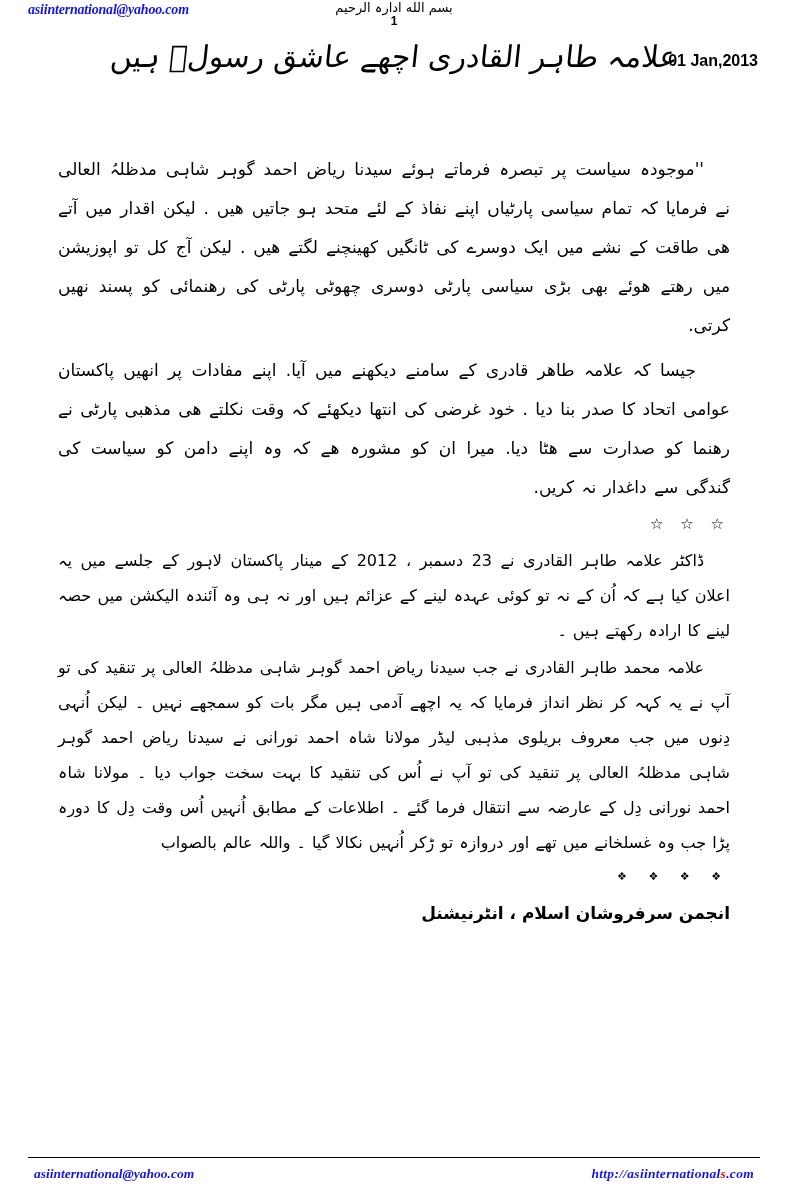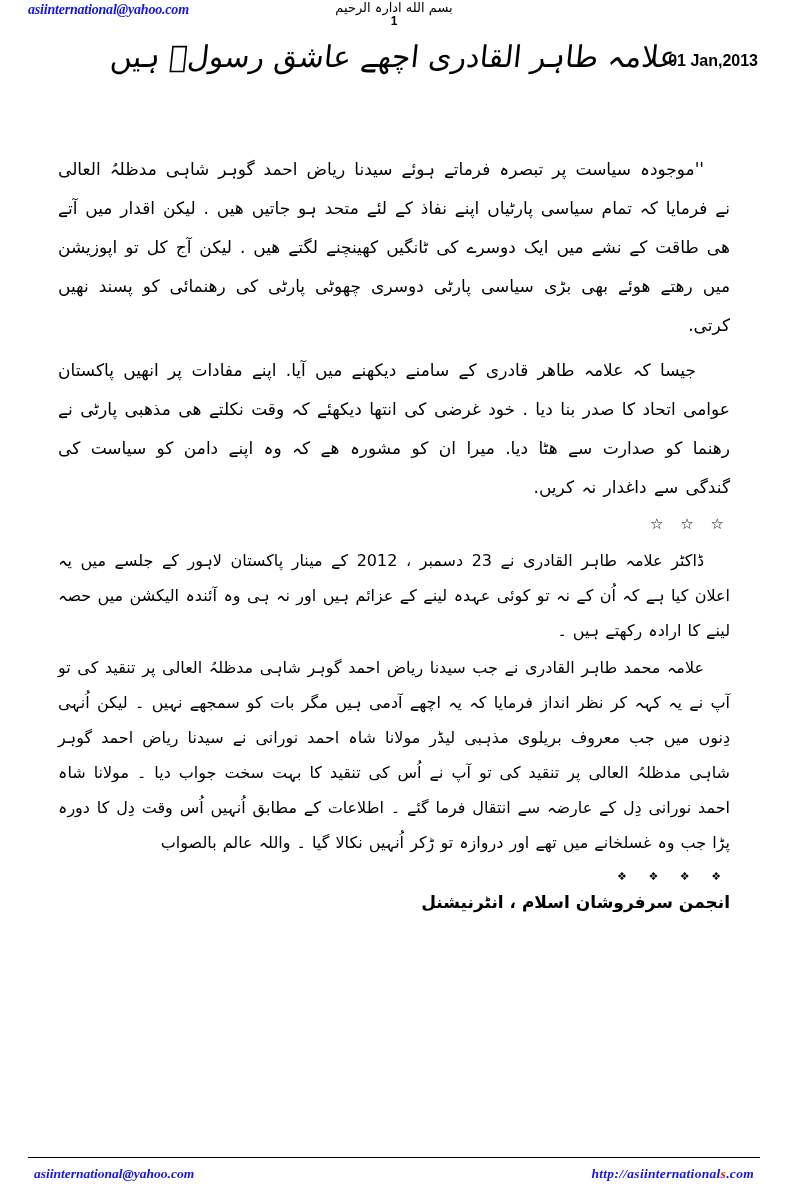--- a/index.html
+++ b/index.html
@@ -170,21 +170,21 @@
   }
 
   .org-name {
     text-align: center;
     direction: rtl;
     font-family: "DejaVu Sans", sans-serif;
     font-size: 17px;
     font-weight: bold;
     color: #000;
     letter-spacing: 0.5px;
-    margin-top: 9px;
+    margin-top: 20px;
   }
 
   
   .footer-rule {
     position: absolute;
     left: 28px;
     right: 28px;
     bottom: 42px;
     height: 0;
     border-top: 1.5px solid #000;

